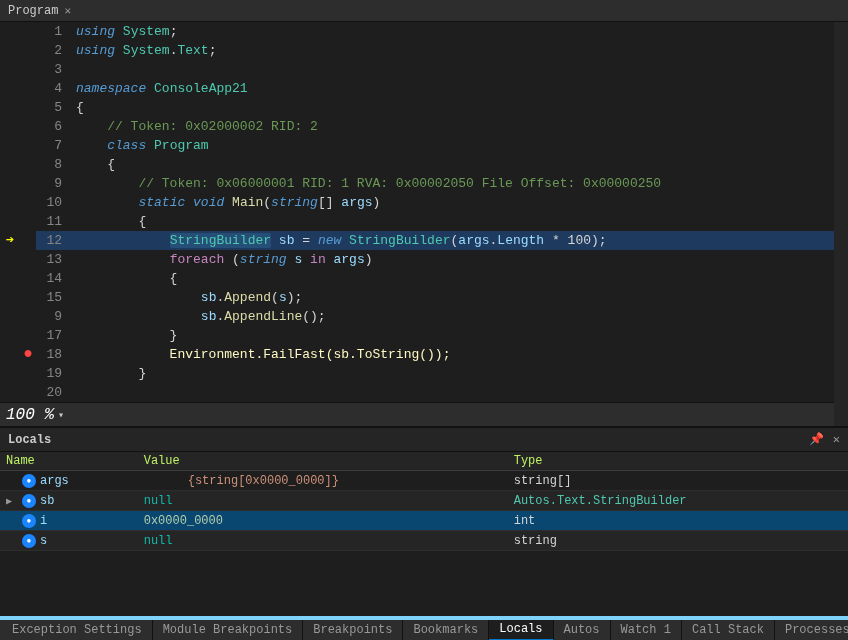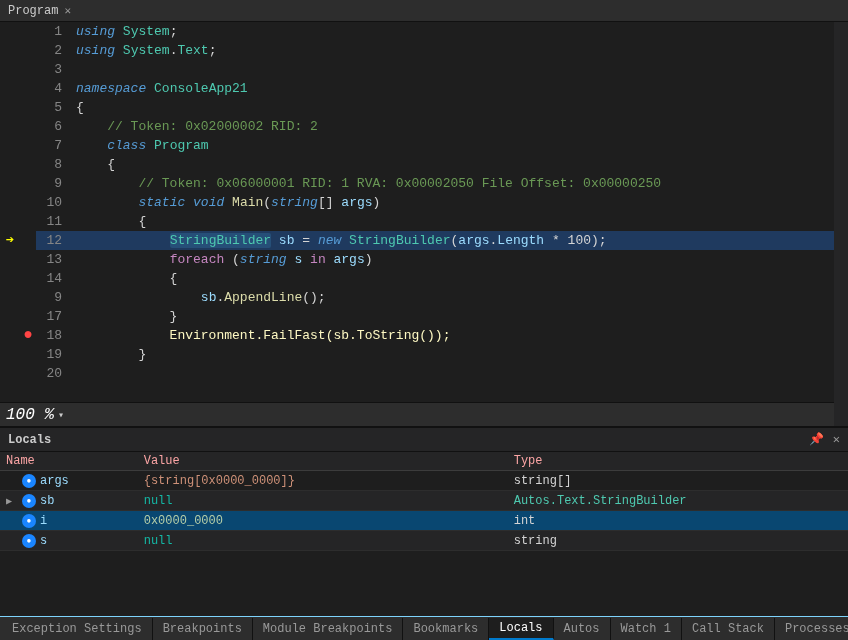--- a/index.html
+++ b/index.html
@@ -205,21 +205,21 @@
 
     .locals-header {
       position: sticky;
       top: 0;
       background: #252526;
     }
 
     .locals-header th {
       text-align: left;
       padding: 2px 6px;
-      color: #fca5a5;
+      color: #bef264;
       font-weight: normal;
       font-size: 12px;
       border-bottom: 1px solid #3c3c3c;
     }
 
     .locals-row {
       height: 20px;
     }
 
     .locals-row:nth-child(even) {
@@ -251,36 +251,36 @@
       border-radius: 50%;
       display: inline-flex;
       align-items: center;
       justify-content: center;
       font-size: 8px;
       color: white;
       flex-shrink: 0;
     }
 
     .var-name { color: #9cdcfe; }
-    .var-value-str { color: #ce9178; }
+    .var-value-str { color: #ce9178; margin-left: 44px; }
     .var-value-null { color: #14b8a6; }
     .var-value-hex { color: #b5cea8; }
     .var-type-str { color: #d4d4d4; }
     .var-type-sys { color: #4ec9b0; }
 
     .col-value { width: 370px; }
 
     
     .bottom-tab-bar {
       height: 24px;
       background: #2d2d2d;
       display: flex;
       align-items: center;
       padding: 0 2px;
-      border-top: 1px solid #7dd3fc;
+      border-top: 4px solid #7dd3fc;
       flex-shrink: 0;
       overflow: hidden;
     }
 
     .bottom-tab {
       height: 22px;
       padding: 0 10px;
       display: flex;
       align-items: center;
       font-size: 12px;
@@ -395,20 +395,26 @@
               <td class="gutter"></td>
               <td class="gutter-bp"></td>
               <td class="line-num">13</td>
               <td class="code-cell">            <span class="kw2">foreach</span> (<span class="kw">string</span> <span class="param">s</span> <span class="kw2">in</span> <span class="param">args</span>)</td>
             </tr>
             <tr class="code-row">
               <td class="gutter"></td>
               <td class="gutter-bp"></td>
               <td class="line-num">14</td>
               <td class="code-cell">            {</td>
+            </tr>
+            <tr class="code-row">
+              <td class="gutter"></td>
+              <td class="gutter-bp"></td>
+              <td class="line-num">15</td>
+              <td class="code-cell">                <span class="prop">sb</span>.<span class="method">Append</span>(<span class="param">s</span>);</td>
             </tr>
             <tr class="code-row">
               <td class="gutter"></td>
               <td class="gutter-bp"></td>
               <td class="line-num">9</td>
               <td class="code-cell">                <span class="prop">sb</span>.<span class="method">AppendLine</span>();</td>
             </tr>
             <tr class="code-row">
               <td class="gutter"></td>
               <td class="gutter-bp"></td>
@@ -509,22 +515,22 @@
             <td><span class="var-type-str">string</span></td>
           </tr>
         </tbody>
     </table>
   </div>
 </div>
 
 <div class="bottom-tab-bar">
   <div id="bottom-tabs-container" style="display: flex;">
       <div class="bottom-tab">Exception Settings</div>
+      <div class="bottom-tab">Module Breakpoints</div>
       <div class="bottom-tab">Breakpoints</div>
-      <div class="bottom-tab">Module Breakpoints</div>
       <div class="bottom-tab">Bookmarks</div>
       <div class="bottom-tab active">Locals</div>
       <div class="bottom-tab">Autos</div>
       <div class="bottom-tab">Watch 1</div>
       <div class="bottom-tab">Call Stack</div>
       <div class="bottom-tab">Processes</div>
     </div>
 </div>
 
 </body></html>

